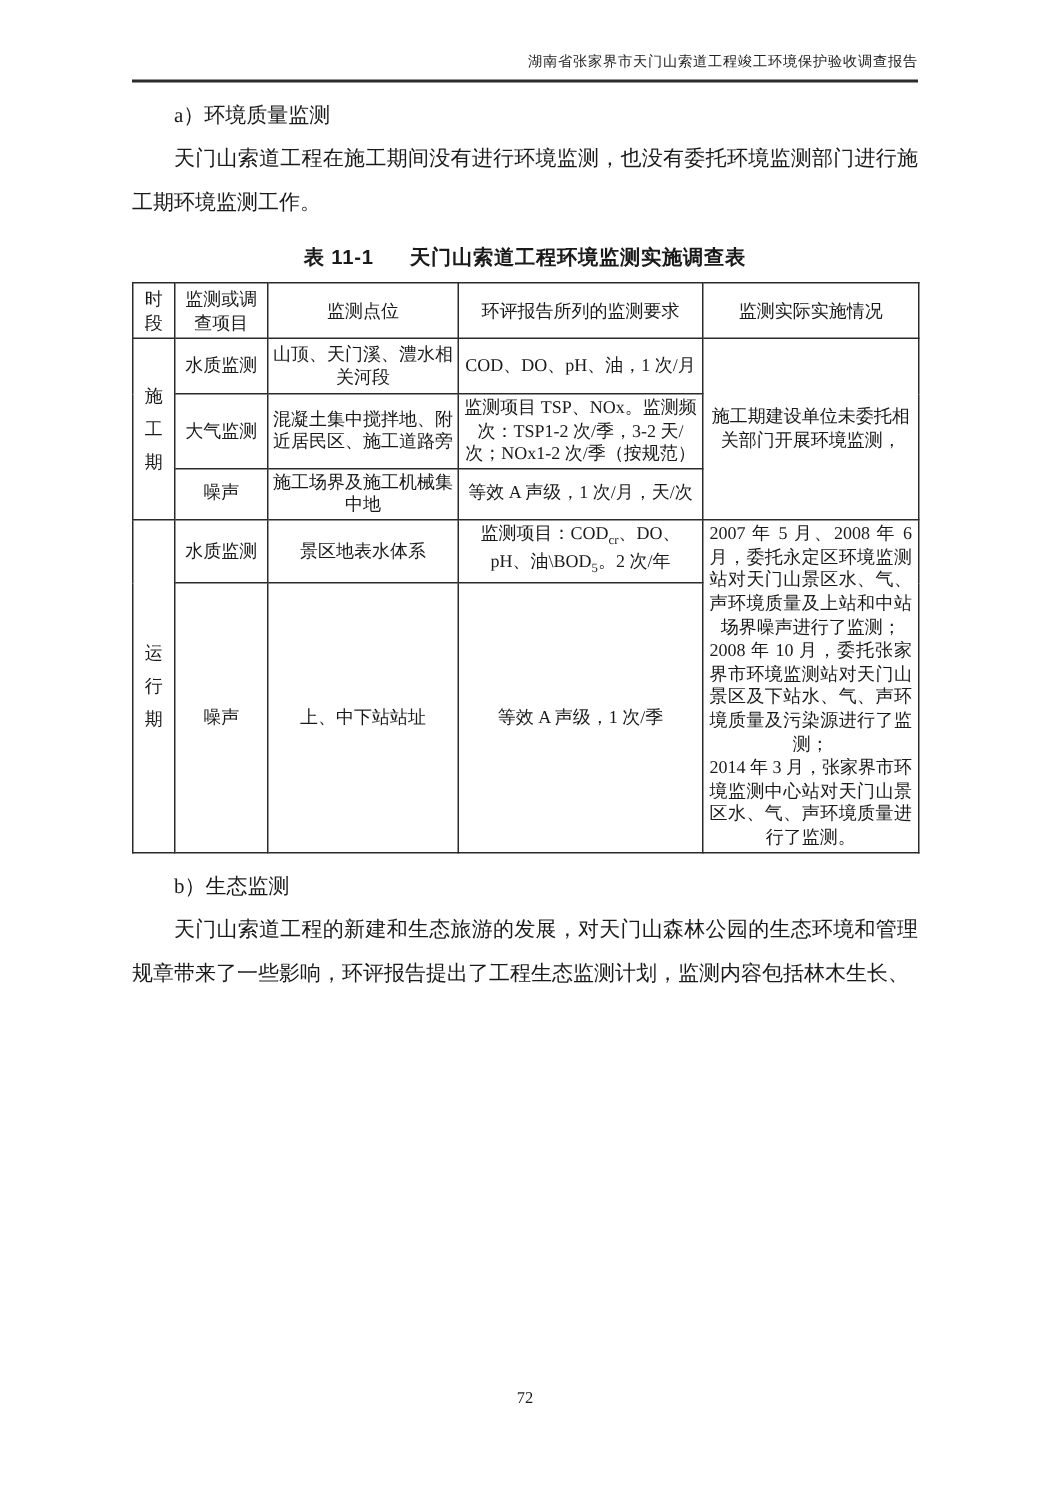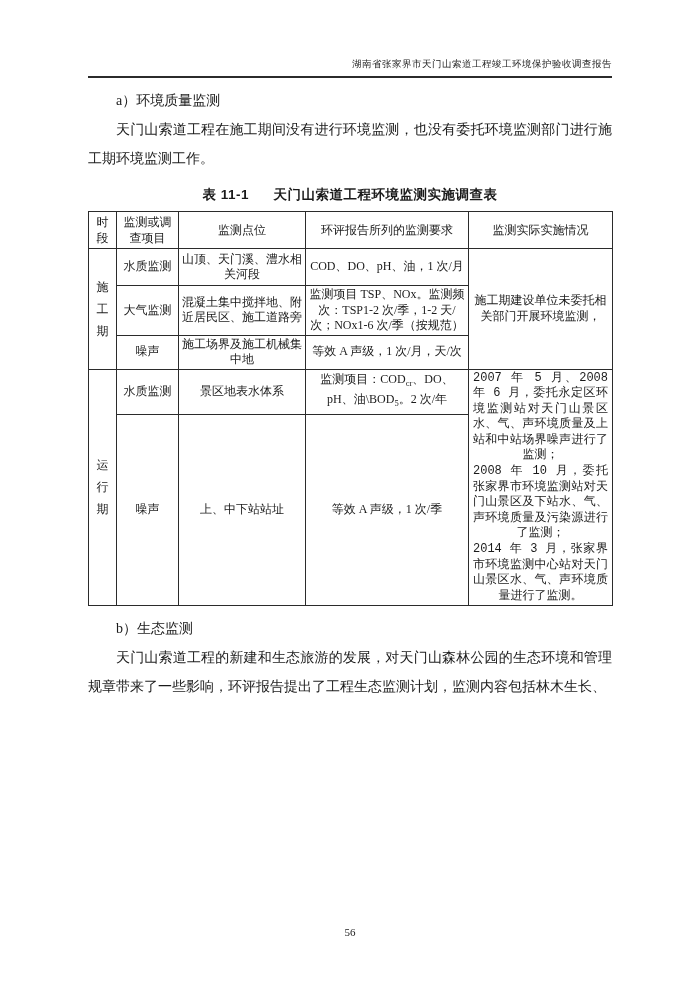--- a/index.html
+++ b/index.html
@@ -6,21 +6,21 @@
   html, body { background: #ffffff; }
   body {
     width: 700px; height: 990px;
     position: relative;
     font-family: "Liberation Serif", "DejaVu Serif", serif;
     color: #1a1a1a;
     overflow: hidden;
   }
   .doc-header {
     margin: 0 88px;
-    padding-top: 58px;
+    padding-top: 35px;
     padding-bottom: 5px;
     border-bottom: 2px solid #2b2b2b;
     text-align: right;
     font-size: 9.5px;
     color: #222;
     letter-spacing: 0.5px;
   }
   .content { margin: 0 88px; }
   .section-heading {
     margin-top: 17px;
@@ -75,21 +75,20 @@
     display: inline-block;
     width: 1em;
     line-height: 22px;
     word-break: break-all;
   }
   td.actual-op {
     text-align: justify;
     text-align-last: center;
     line-height: 15.6px;
     padding: 1px 4px;
-    font-family: Liberation Mono, monospace;
   }
   td.actual-op .actual-para { text-align: justify; text-align-last: center; }
   .req-cell { line-height: 16px; }
   sub { font-size: 8.5px; }
   .page-number {
     position: absolute;
     bottom: 52px;
     left: 0; right: 0;
     text-align: center;
     font-size: 11px;
@@ -139,21 +138,21 @@
     <tr class="r-water">
       <td rowspan="3" class="phase-cell"><span>施工期</span></td>
       <td>水质监测</td>
       <td>山顶、天门溪、澧水相关河段</td>
       <td class="req-cell">COD、DO、pH、油，1 次/月</td>
       <td rowspan="3">施工期建设单位未委托相关部门开展环境监测，</td>
     </tr>
     <tr class="r-air">
       <td>大气监测</td>
       <td>混凝土集中搅拌地、附近居民区、施工道路旁</td>
-      <td class="req-cell">监测项目 TSP、NOx。监测频次：TSP1-2 次/季，1-2 天/次；NOx1-6 次/季（按规范）</td>
+      <td class="req-cell">监测项目 TSP、NOx。监测频次：TSP1-2 次/季，3-2 天/次；NOx1-2 次/季（按规范）</td>
     </tr>
     <tr class="r-noise">
       <td>噪声</td>
       <td>施工场界及施工机械集中地</td>
       <td class="req-cell">等效 A 声级，1 次/月，天/次</td>
     </tr>
     <tr class="r-opwater">
       <td rowspan="2" class="phase-cell"><span>运行期</span></td>
       <td>水质监测</td>
       <td>景区地表水体系</td>
@@ -172,13 +171,13 @@
   </tbody>
     </table>
 
 
   <div class="list-label">b）生态监测</div>
 
   <p class="para">天门山索道工程的新建和生态旅游的发展，对天门山森林公园的生态环境和管理规章带来了一些影响，环评报告提出了工程生态监测计划，监测内容包括林木生长、</p>
 
 </div>
 
-<div class="page-number">56</div>
+<div class="page-number">72</div>
 
 </body></html>

